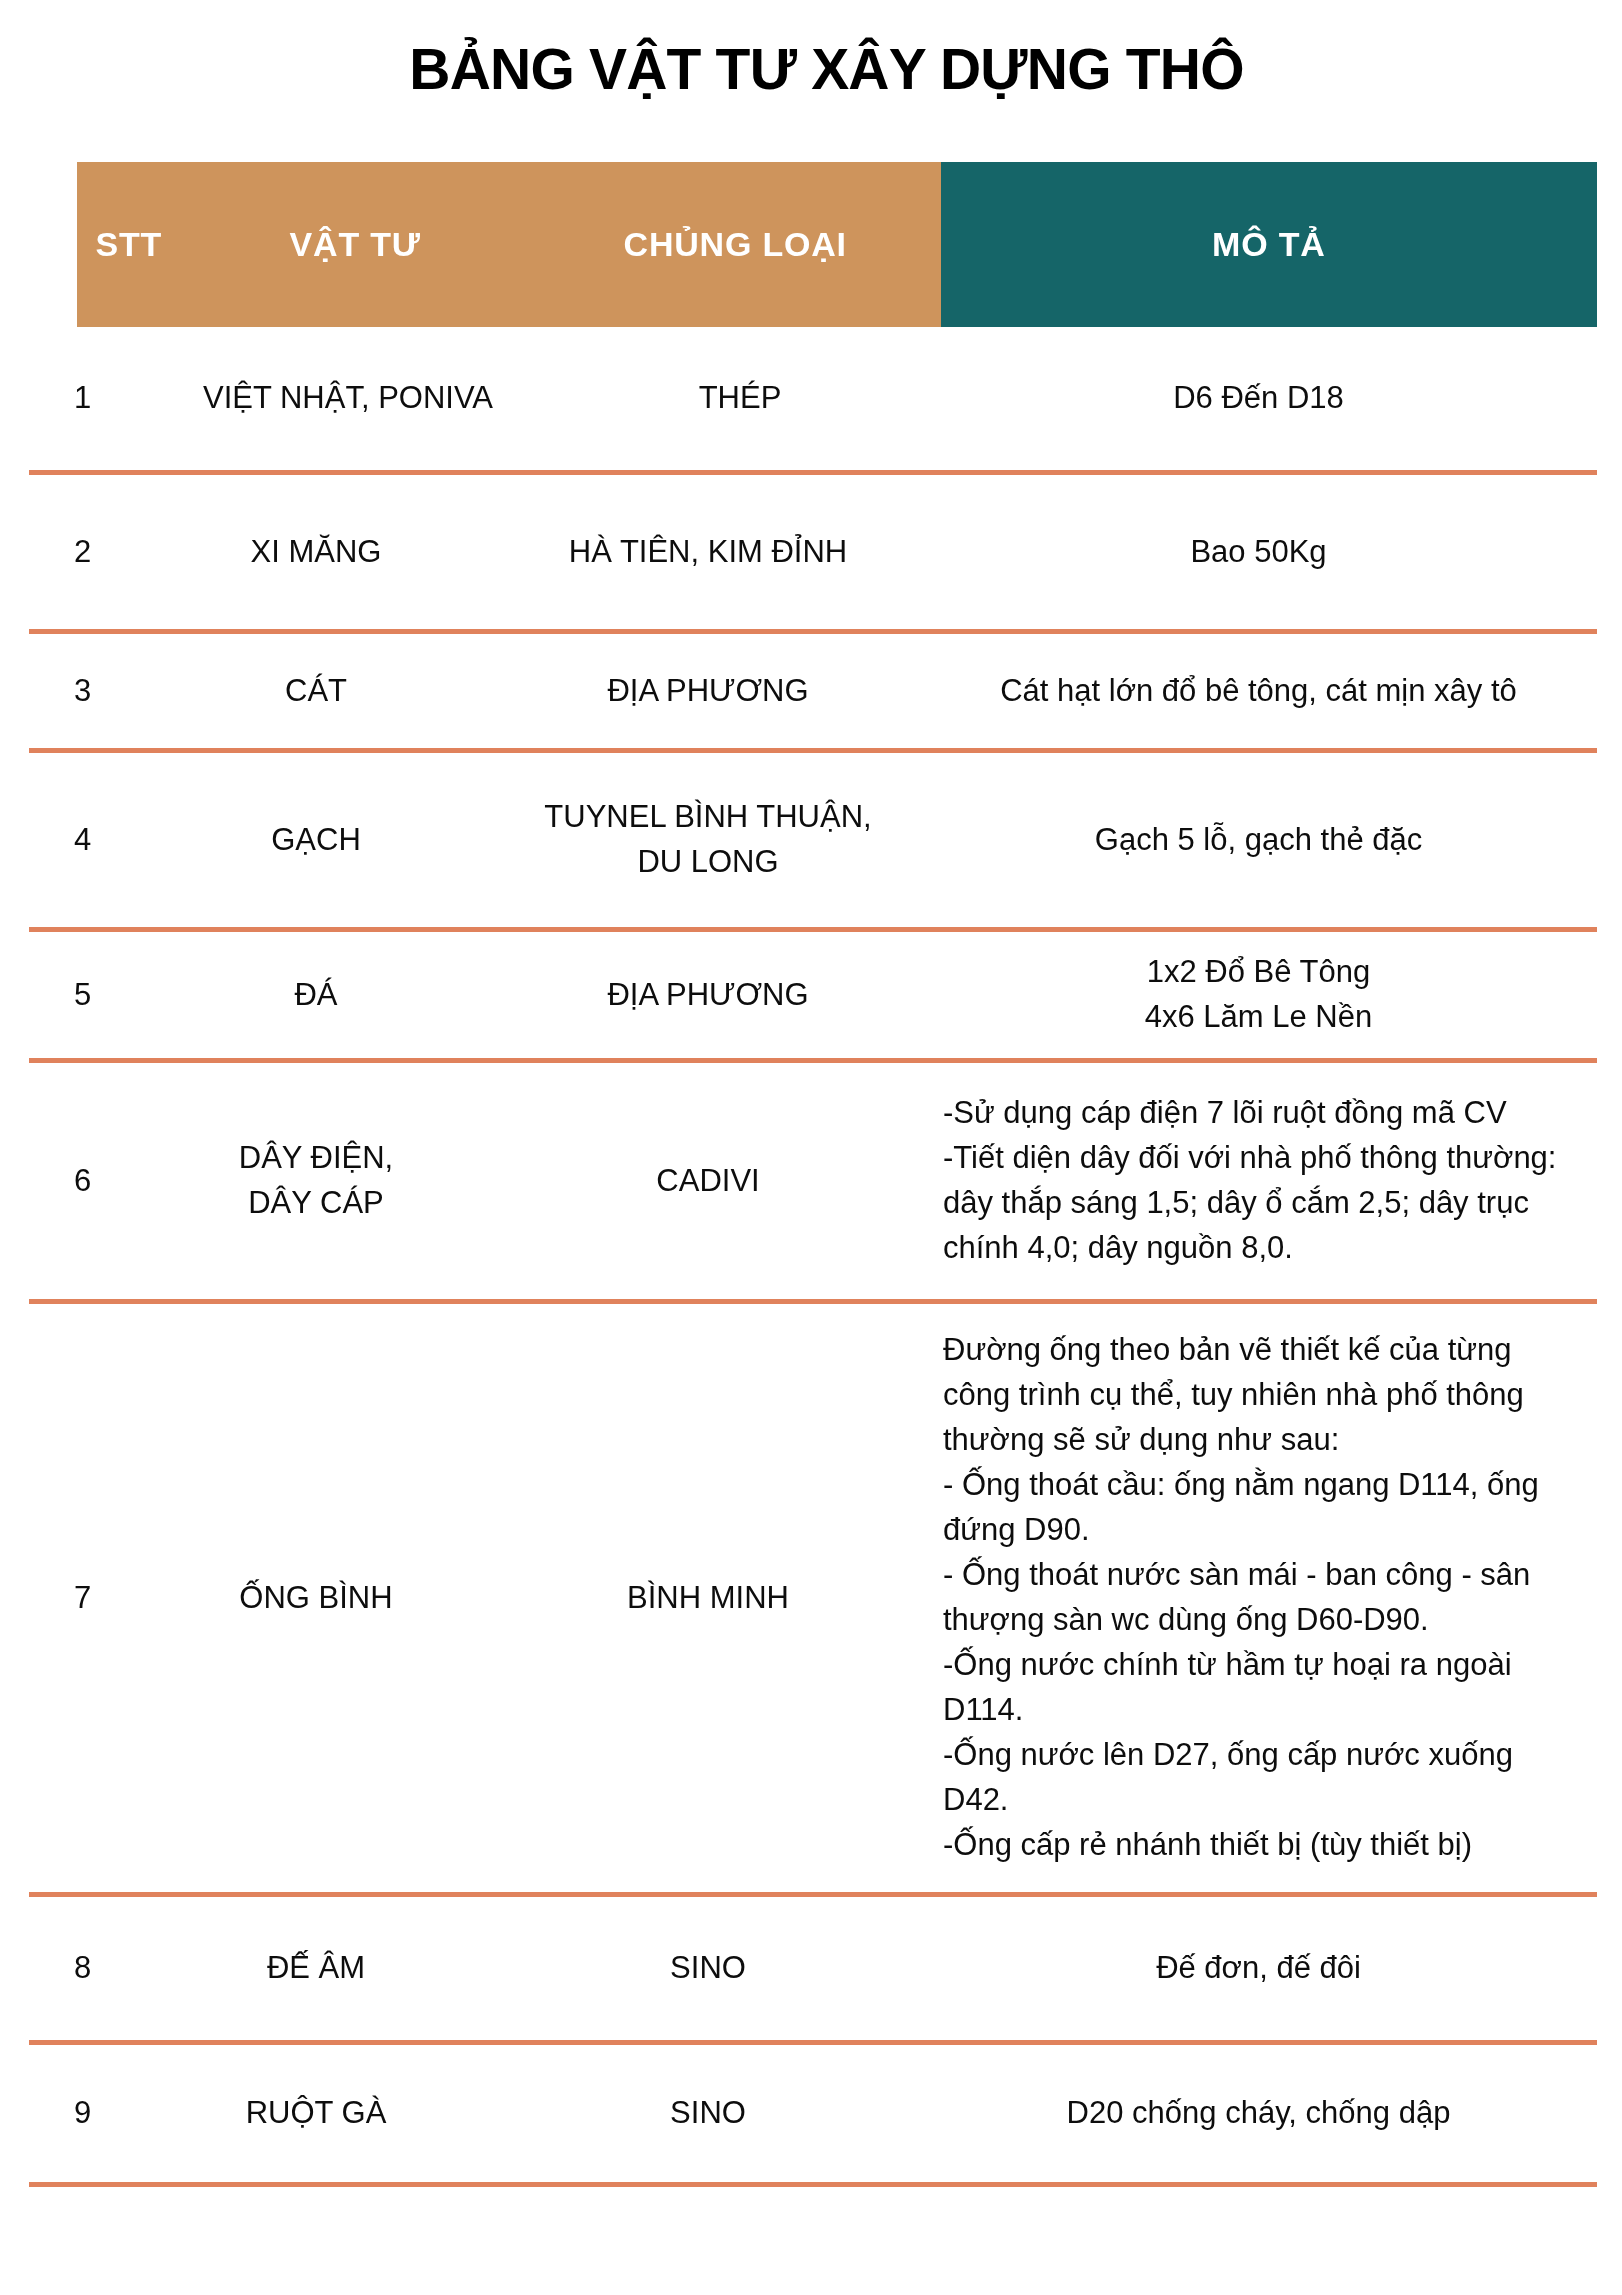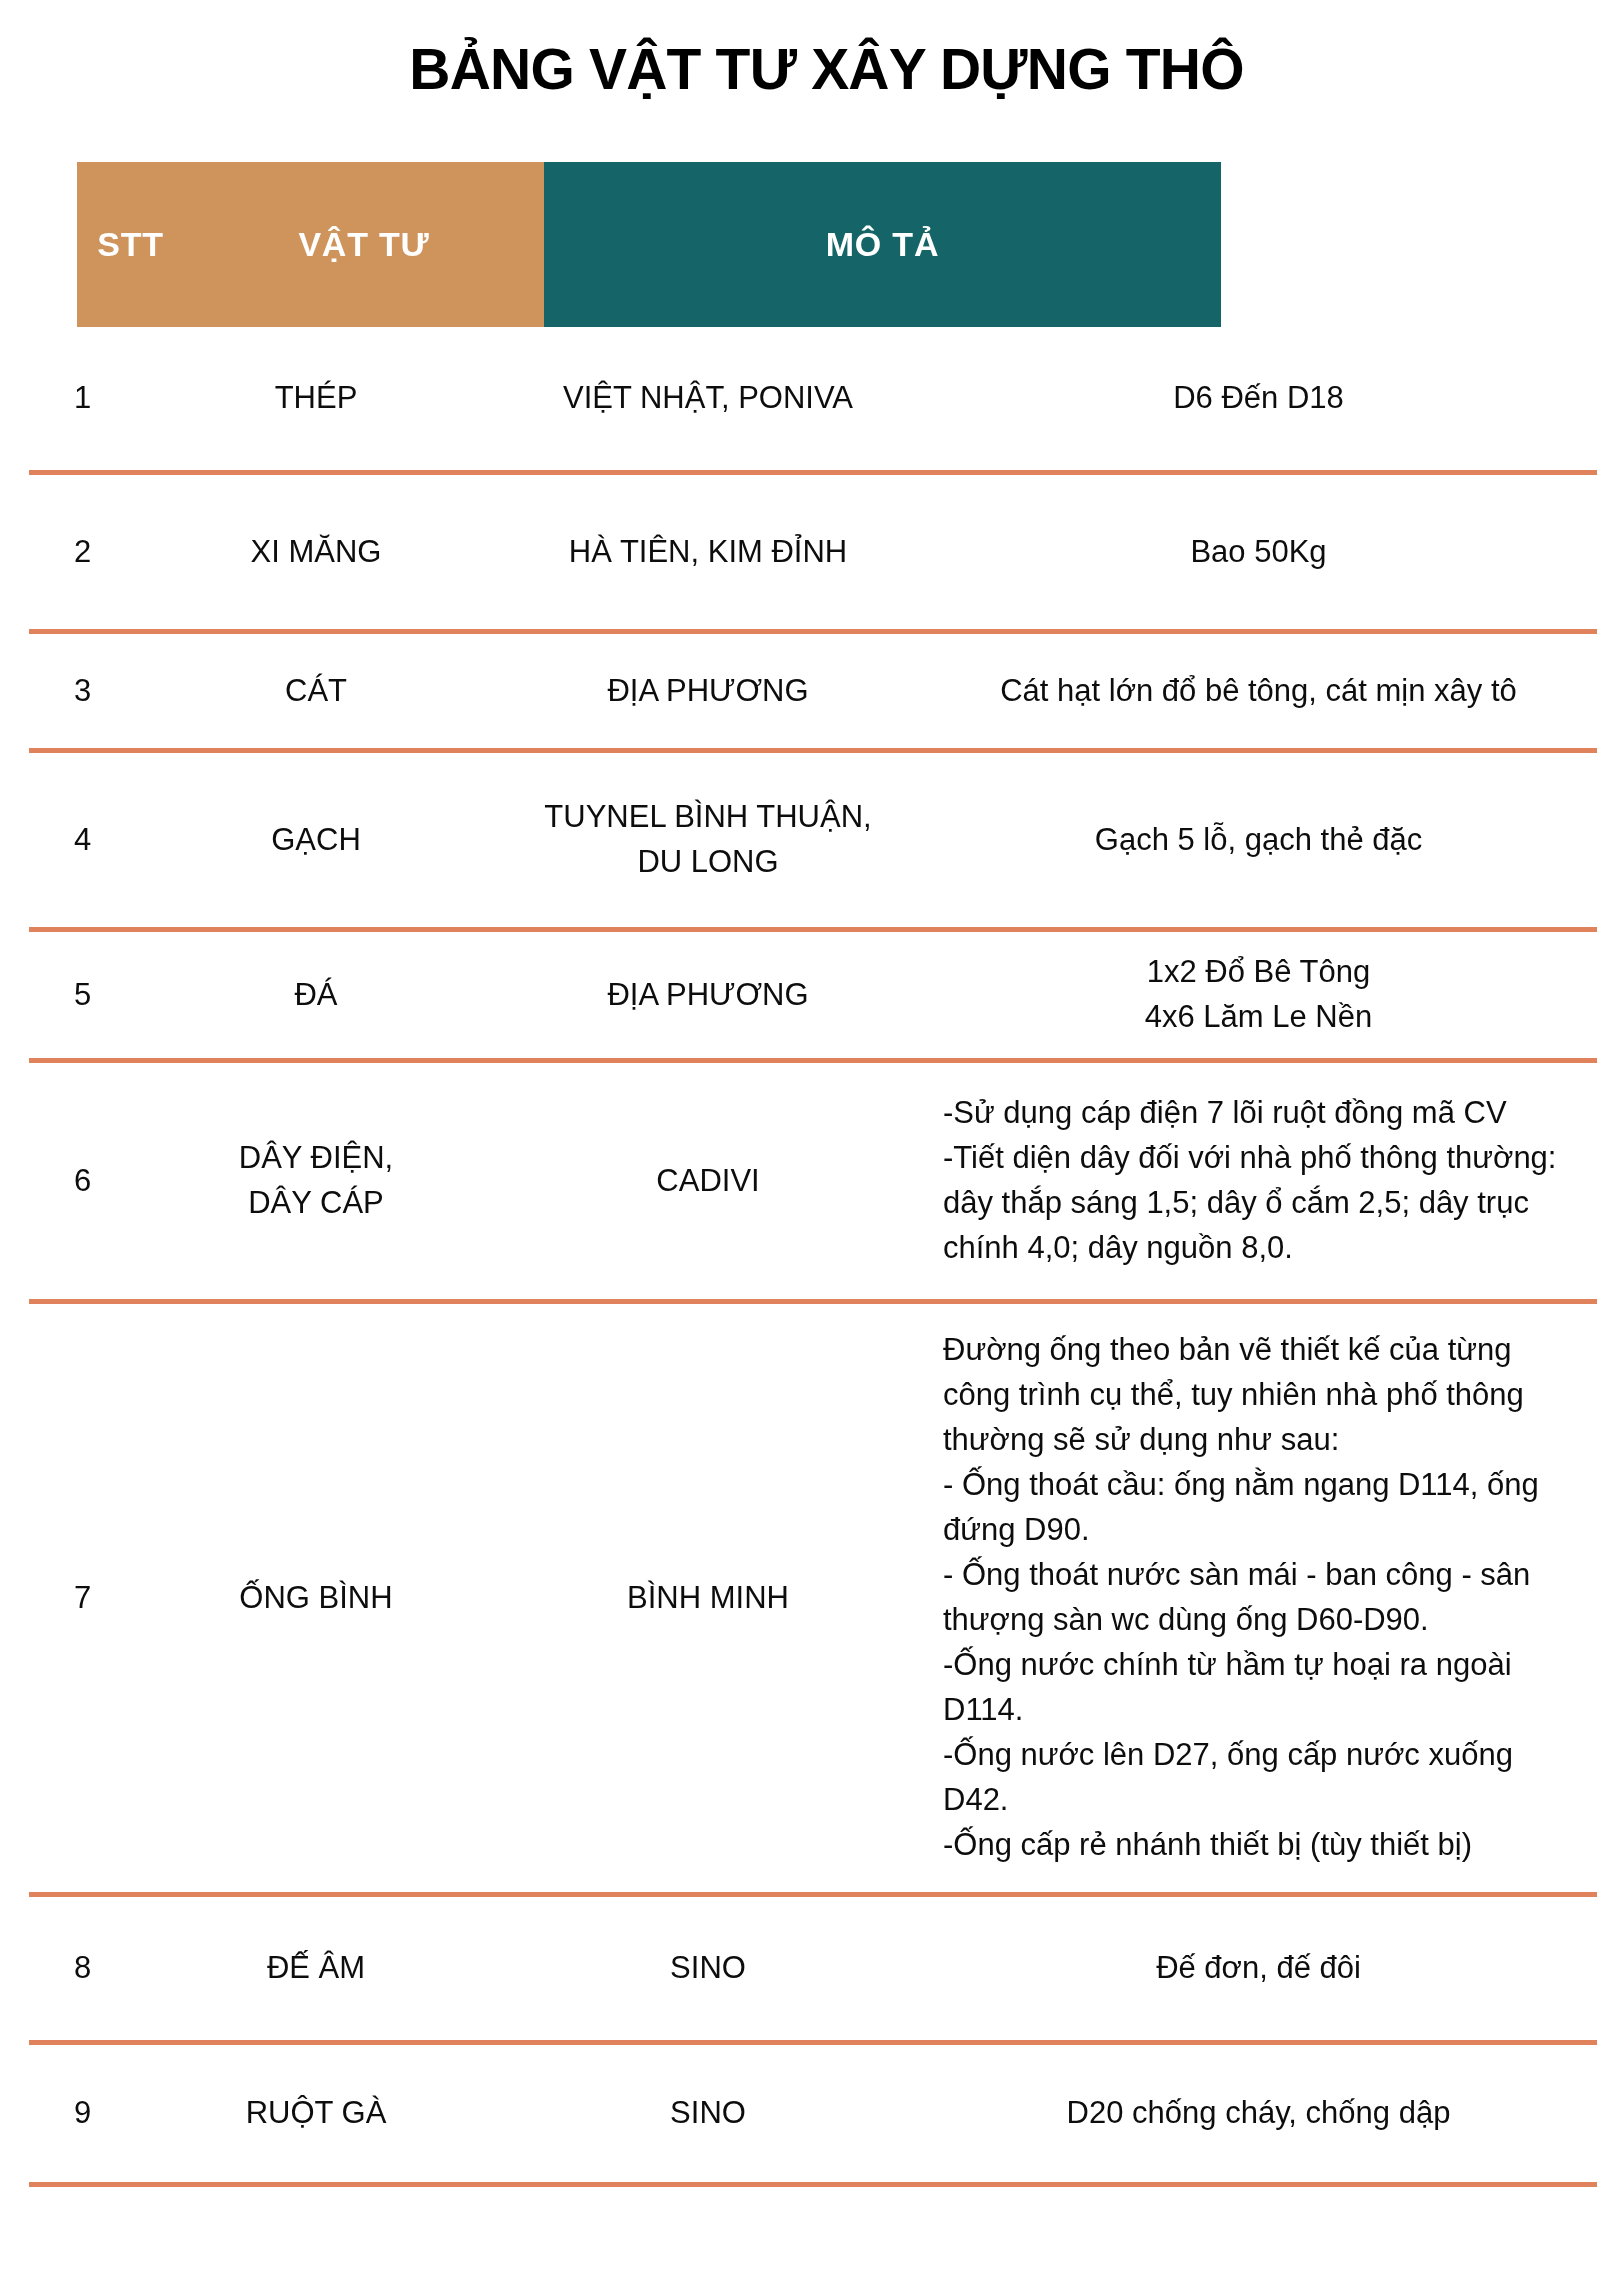--- a/index.html
+++ b/index.html
@@ -95,27 +95,28 @@
 </head>
 <body>
 
 <div class="page">
   <h1 class="title">BẢNG VẬT TƯ XÂY DỰNG THÔ</h1>
 
   <div class="table">
     <div class="header-row">
       <div class="hcell h1">STT</div>
       <div class="hcell h2">VẬT TƯ</div>
+      <div class="hcell h3">CHỦNG LOẠI</div>
       <div class="hcell h4">MÔ TẢ</div>
     </div>
     <div id="rows">
         <div class="row">
           <div class="cell c1">1</div>
+          <div class="cell c3">VIỆT NHẬT, PONIVA</div>
           <div class="cell c2">THÉP</div>
-          <div class="cell c3">VIỆT NHẬT, PONIVA</div>
           <div class="cell c4">D6 Đến D18</div>
         </div>
         <div class="row">
           <div class="cell c1">2</div>
           <div class="cell c2">XI MĂNG</div>
           <div class="cell c3">HÀ TIÊN, KIM ĐỈNH</div>
           <div class="cell c4">Bao 50Kg</div>
         </div>
         <div class="row">
           <div class="cell c1">3</div>

